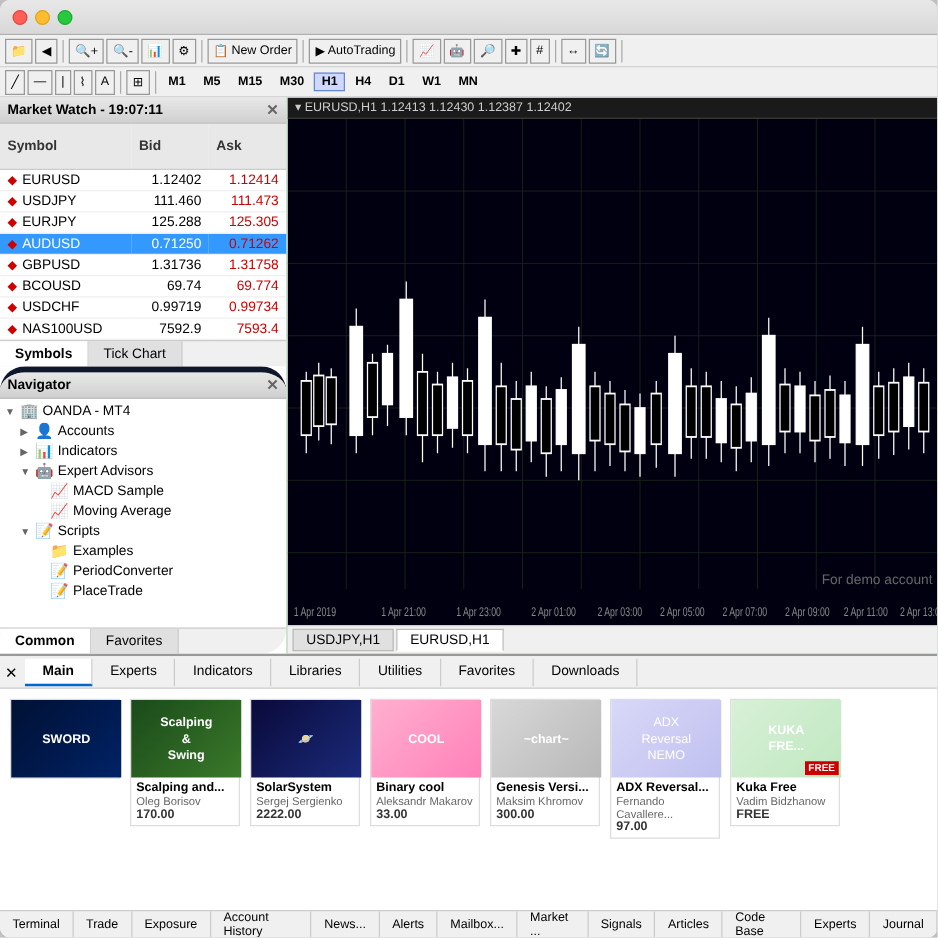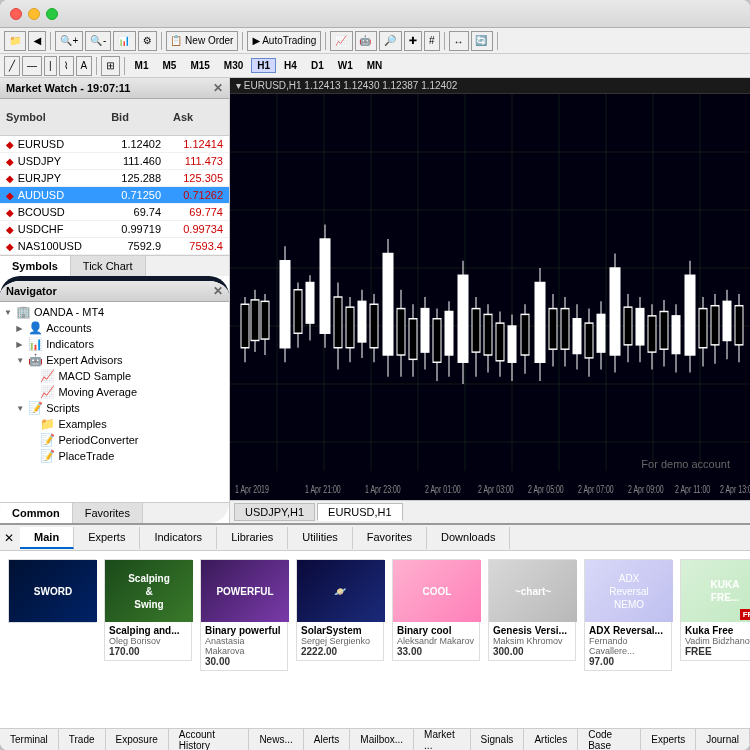--- a/index.html
+++ b/index.html
@@ -401,21 +401,21 @@
     
     .candle-chart-svg {
       width: 100%;
       height: 100%;
     }
 
     
     .demo-watermark {
       position: absolute;
       bottom: 30px;
-      right: 20px;
+      right: 4px;
       font-size: 11px;
       color: #666;
       pointer-events: none;
     }
 
     .free-badge {
       background: #cc0000;
       color: white;
       font-size: 8px;
       padding: 1px 3px;
@@ -531,20 +531,27 @@
     </tr>
                 <tr class="selected">
       <td>
         <span class="symbol-icon">◆</span>AUDUSD
       </td>
       <td class="bid-col">0.71250</td>
       <td class="ask-col">0.71262</td>
     </tr>
                 <tr>
       <td>
+        <span class="symbol-icon">◆</span>GBPUSD
+      </td>
+      <td class="bid-col">1.31736</td>
+      <td class="ask-col">1.31758</td>
+    </tr>
+                <tr>
+      <td>
         <span class="symbol-icon">◆</span>BCOUSD
       </td>
       <td class="bid-col">69.74</td>
       <td class="ask-col">69.774</td>
     </tr>
                 <tr>
       <td>
         <span class="symbol-icon">◆</span>USDCHF
       </td>
       <td class="bid-col">0.99719</td>
@@ -838,31 +845,20 @@
         <span style="text-align:center; line-height:1.3; font-size:10px; font-weight:bold; color:white;">Scalping<br>&amp;<br>Swing</span>
 
       </div>
       <div class="market-item-info">
         <div class="market-item-name">Scalping and...</div>
         <div class="market-item-author">Oleg Borisov</div>
         <div class="market-item-price">170.00</div>
       </div>
     </div>
           <div class="market-item">
-      <div class="market-item-img" style="background: linear-gradient(135deg, #3a1a5a, #7a3aaa);">
-        <span style="text-align:center; line-height:1.3; font-size:10px; font-weight:bold; color:white;">POWERFUL</span>
-
-      </div>
-      <div class="market-item-info">
-        <div class="market-item-name">Binary powerful</div>
-        <div class="market-item-author">Anastasia Makarova</div>
-        <div class="market-item-price">30.00</div>
-      </div>
-    </div>
-          <div class="market-item">
       <div class="market-item-img" style="background: linear-gradient(135deg, #0a0a3a, #1a2a7a);">
         <span style="text-align:center; line-height:1.3; font-size:10px; font-weight:bold; color:white;">🪐</span>
 
       </div>
       <div class="market-item-info">
         <div class="market-item-name">SolarSystem</div>
         <div class="market-item-author">Sergej Sergienko</div>
         <div class="market-item-price">2222.00</div>
       </div>
     </div>

